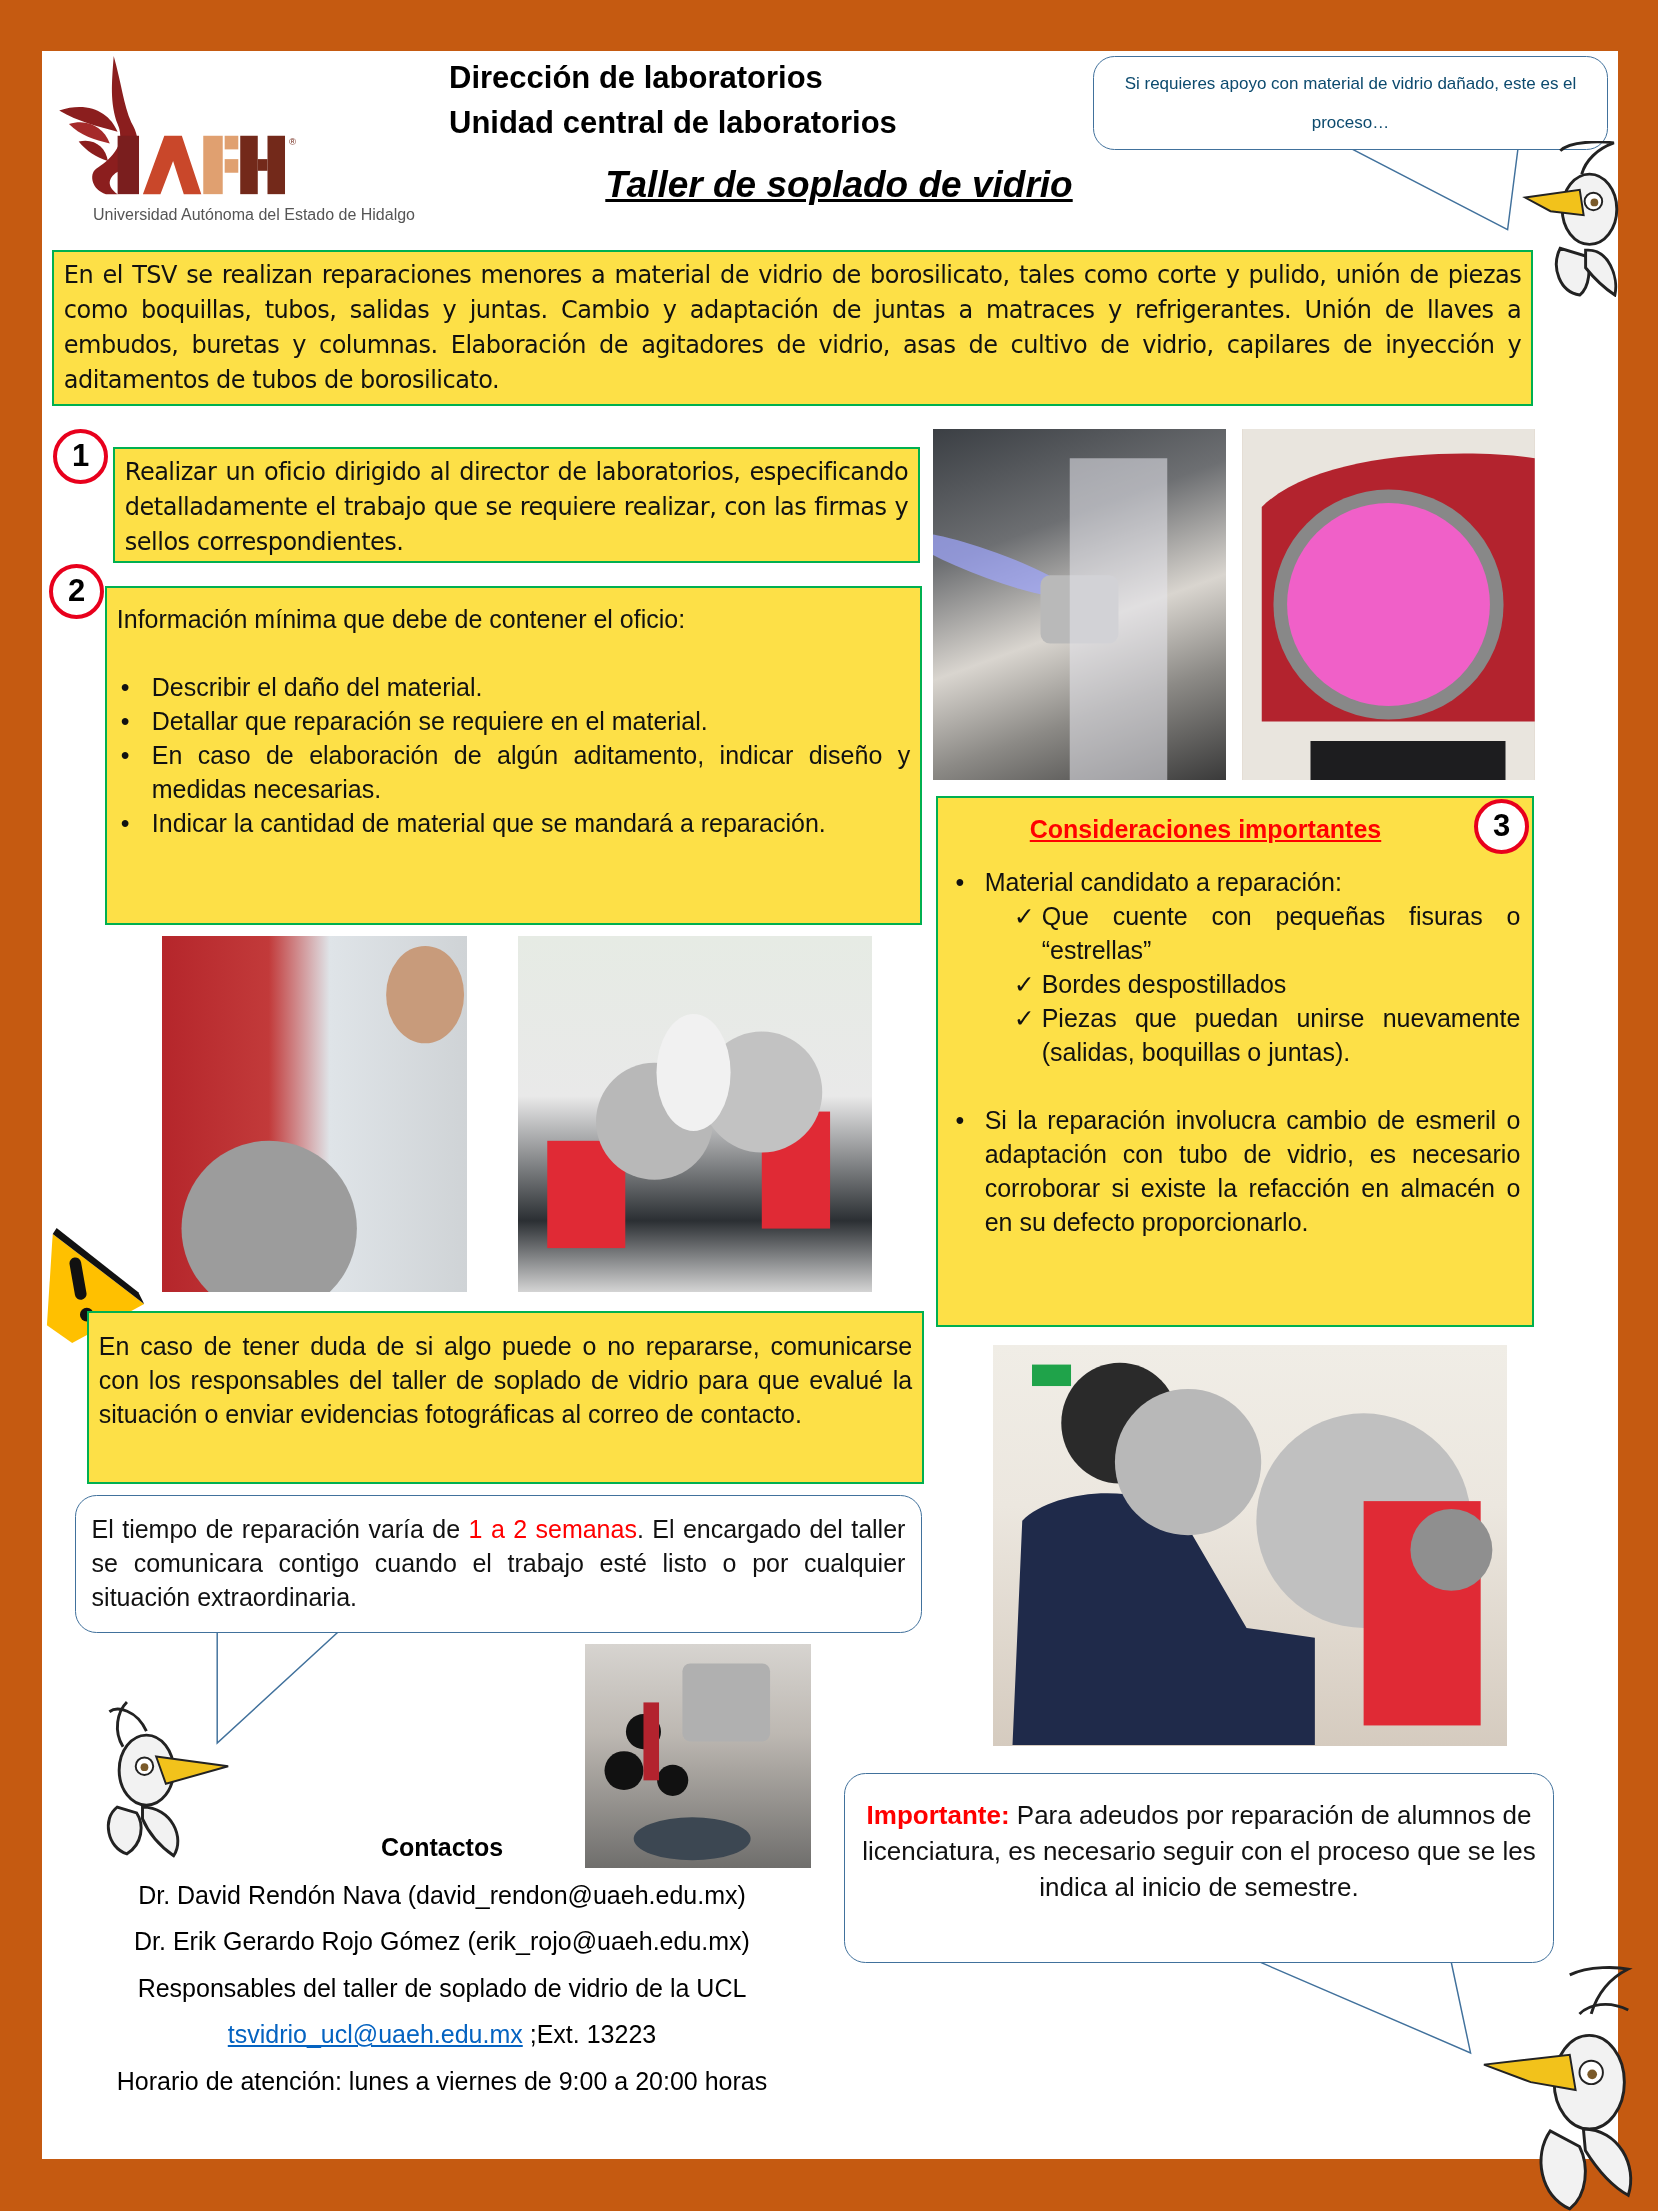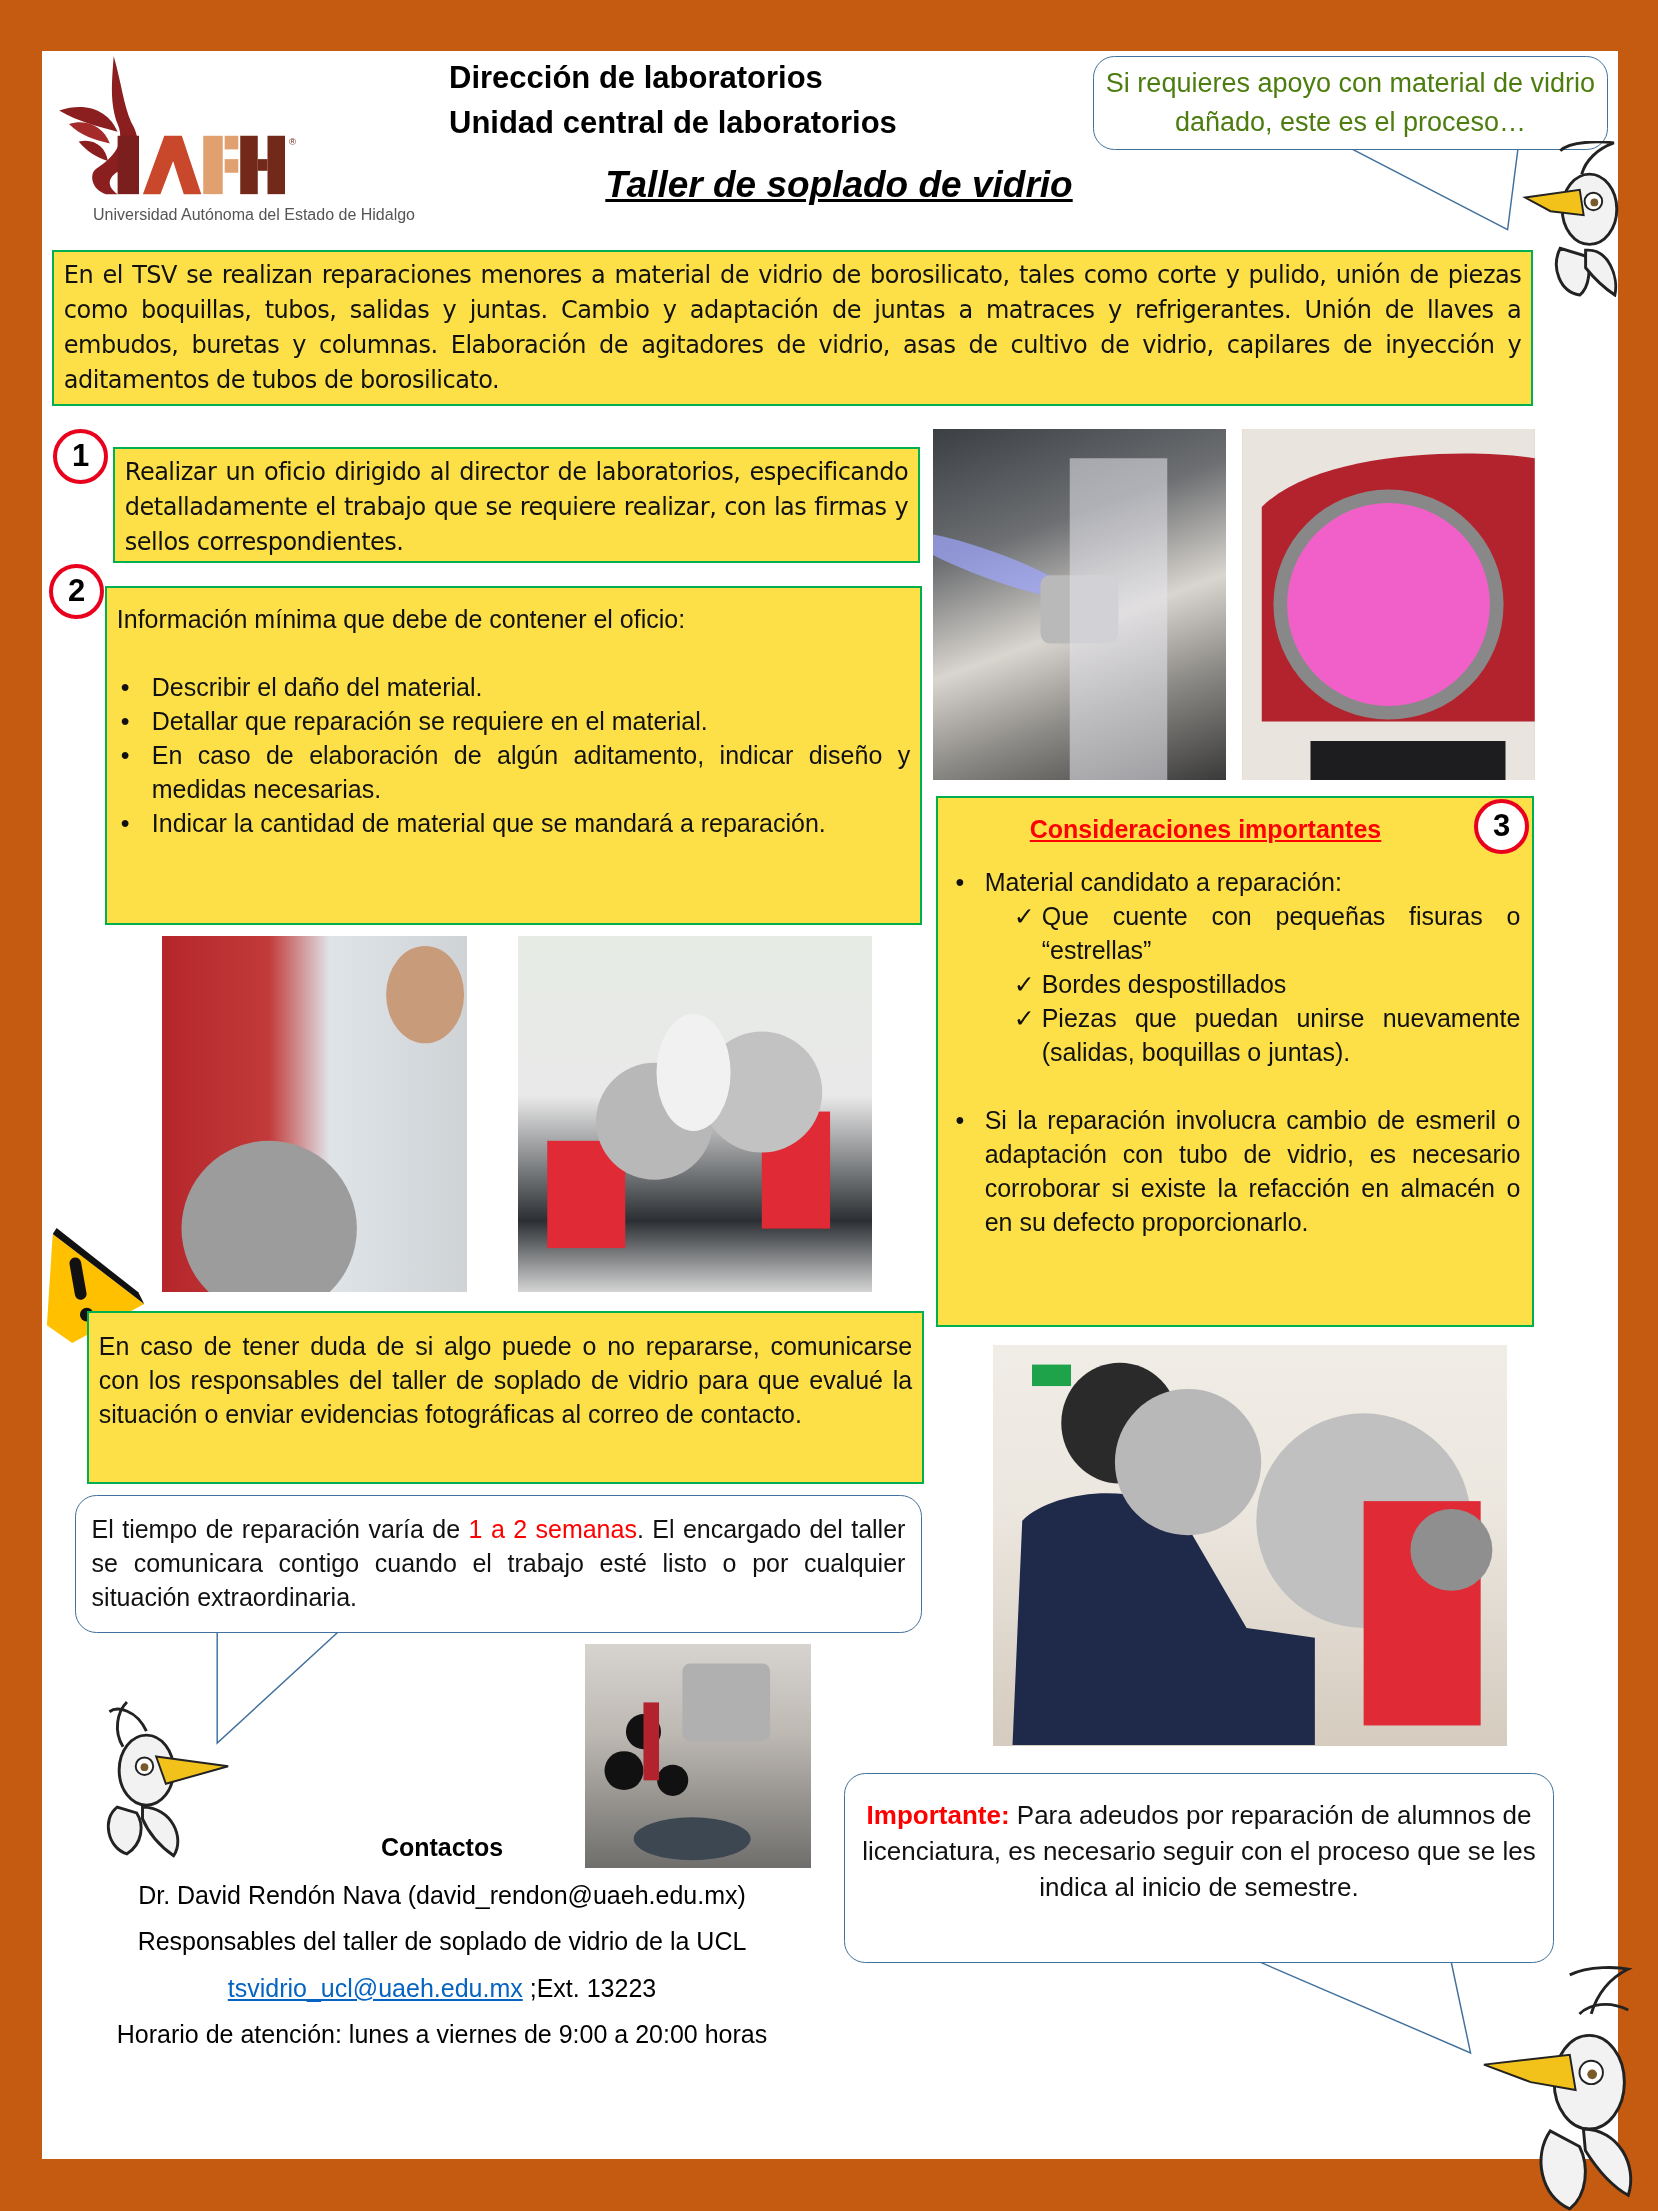--- a/index.html
+++ b/index.html
@@ -17,21 +17,21 @@
   .logo { left:49px; top:54px; width:254px; height:176px; }
   .logo-mark { position:absolute; left:0; top:0; width:254px; height:146px; }
   .logo-sub { position:absolute; left:44px; top:152px; font-size:16px; color:#555; white-space:nowrap; }
   .hdr-line { left:449px; width:780px; text-align:left; font-weight:bold; color:#000000; font-size:31px; }
   .hdr-title { left:449px; width:780px; top:164px; text-align:center; font-weight:bold; font-style:italic; text-decoration:underline; font-size:37px; color:#000; }
   
   .bubble {
     position:absolute; border:1.5px solid #41719C; border-radius:21.5px; background:#fff;
     box-sizing:border-box;
   }
-  .bubble-top { left:1093px; top:56px; width:515px; height:94px; color:#4d7c0f; font-size:27px; line-height:39px; text-align:center; padding-top:6.8px; }
+  .bubble-top { left:1093px; top:56px; width:515px; height:94px; color:#0c4a6e; font-size:17px; line-height:39px; text-align:center; padding-top:6.8px; }
   
   .gbox { position:absolute; border:2.9px solid #00B050; background:#fde047; box-sizing:border-box; }
   .intro { left:52px; top:250px; width:1481px; height:156px; padding:5.9px 9.8px; font-family:"DejaVu Sans", sans-serif; font-size:24px; line-height:35px; text-align:justify; color:#111; letter-spacing:-0.5px; }
   .step1 { left:113px; top:447px; width:807px; height:116px; padding:5.9px 9.8px; font-family:"DejaVu Sans", sans-serif; font-size:24px; line-height:35px; text-align:justify; letter-spacing:-0.5px; color:#111;}
   .step2 { left:105px; top:586px; width:817px; height:339px; padding:13.7px 9.8px 7.8px 9.8px; font-size:25px; line-height:34px; color:#111; }
   .step2 ul, .consid ul { margin:0; padding:0; list-style:none; }
   .step2 li { position:relative; padding-left:35px; text-align:justify; }
   .step2 li::before { content:"•"; position:absolute; left:3.9px; }
   .num-circle {
     position:absolute; width:55px; height:55px; border:4.9px solid #E8001C; border-radius:50%;
@@ -206,20 +206,21 @@
     <circle cx="40" cy="130" r="20" fill="#111"></circle>
     <circle cx="90" cy="140" r="16" fill="#111"></circle>
     <ellipse cx="110" cy="200" rx="60" ry="22" fill="#3c4752"></ellipse>
     <rect x="60" y="60" width="16" height="80" fill="#b3232e"></rect>
   </svg>
 </div>
 
 <div class="abs contacts">
   <div class="title">Contactos</div>
   <p>Dr. David Rendón Nava (david_rendon@uaeh.edu.mx)</p>
+  <p>Dr. Erik Gerardo Rojo Gómez (erik_rojo@uaeh.edu.mx)</p>
   <p>Responsables del taller de soplado de vidrio de la UCL</p>
   <p><span class="link">tsvidrio_ucl@uaeh.edu.mx</span><span> ;Ext. 13223</span></p>
   <p>Horario de atención: lunes a viernes de 9:00 a 20:00 horas</p>
 </div>
 
 <svg class="abs" style="left:1258px;top:1961px;" width="234" height="98" viewBox="0 0 240 100">
   <polyline points="0,0 218,94 198,0" fill="#fff" stroke="#41719C" stroke-width="1.5"></polyline>
 </svg>
 <div class="bubble bubble-imp">
   <span class="red" style="font-weight:bold;">Importante:</span><span> Para adeudos por reparación de alumnos de licenciatura, es necesario seguir con el proceso que se les indica al inicio de semestre.</span>

